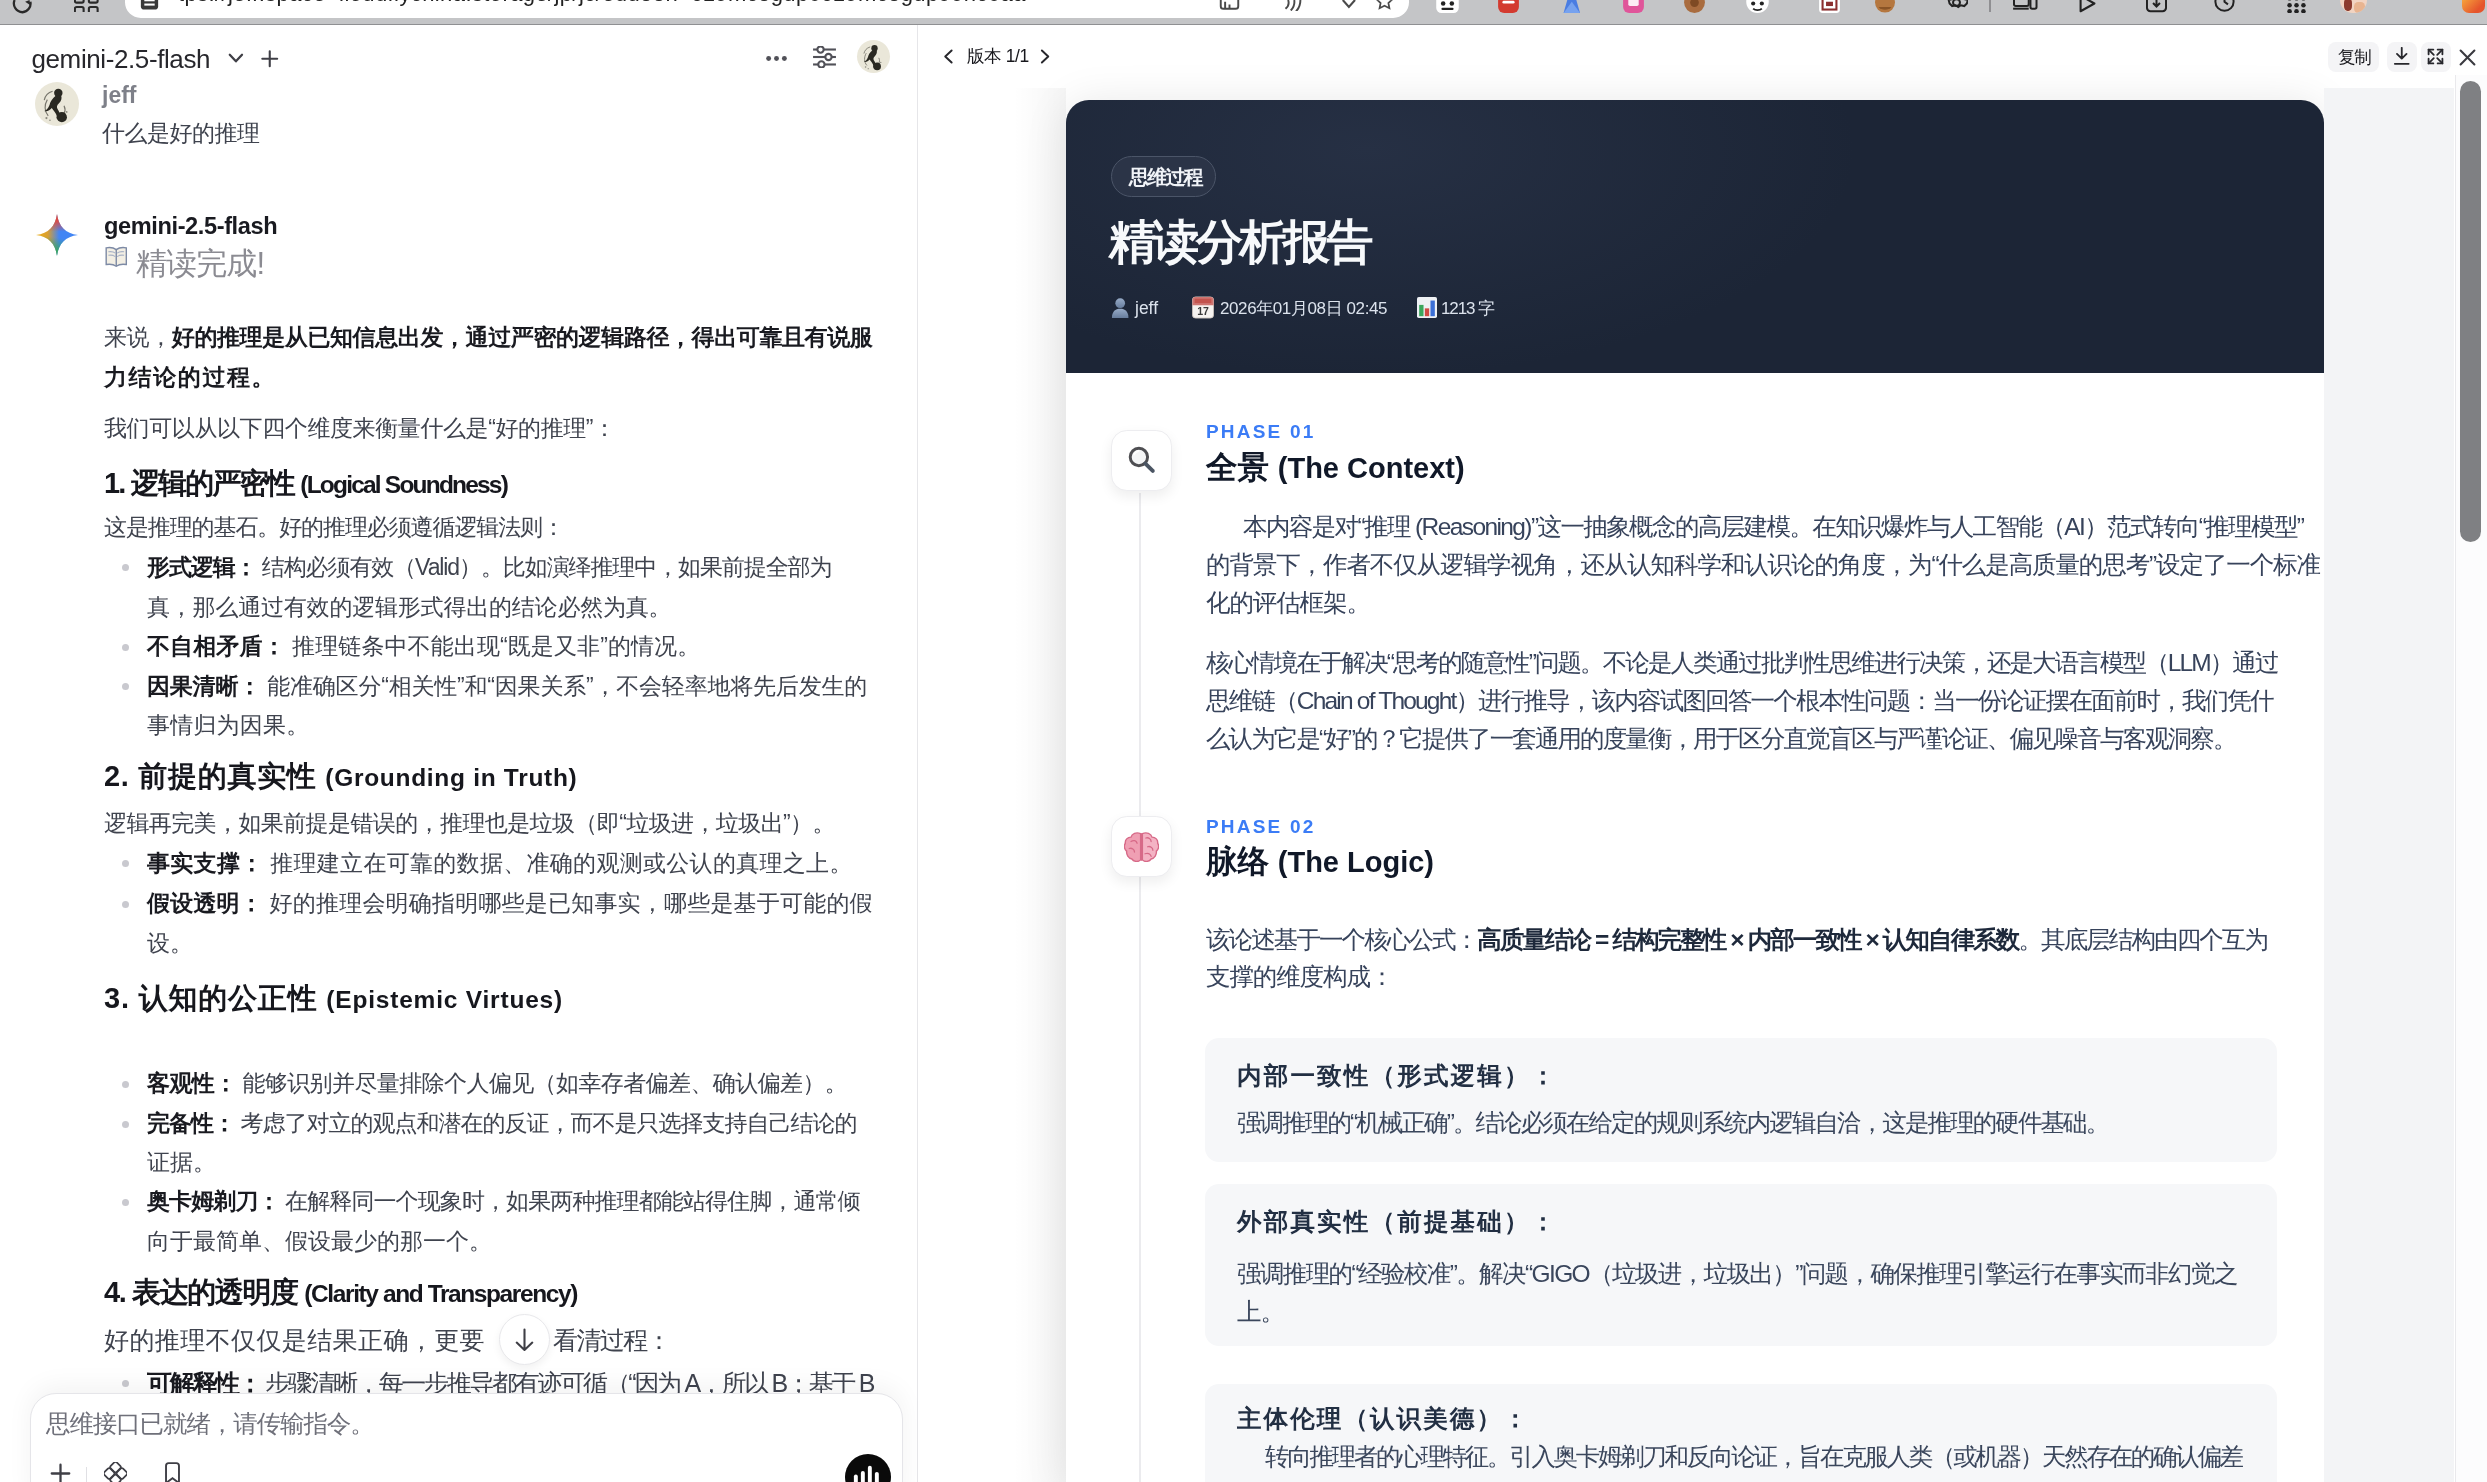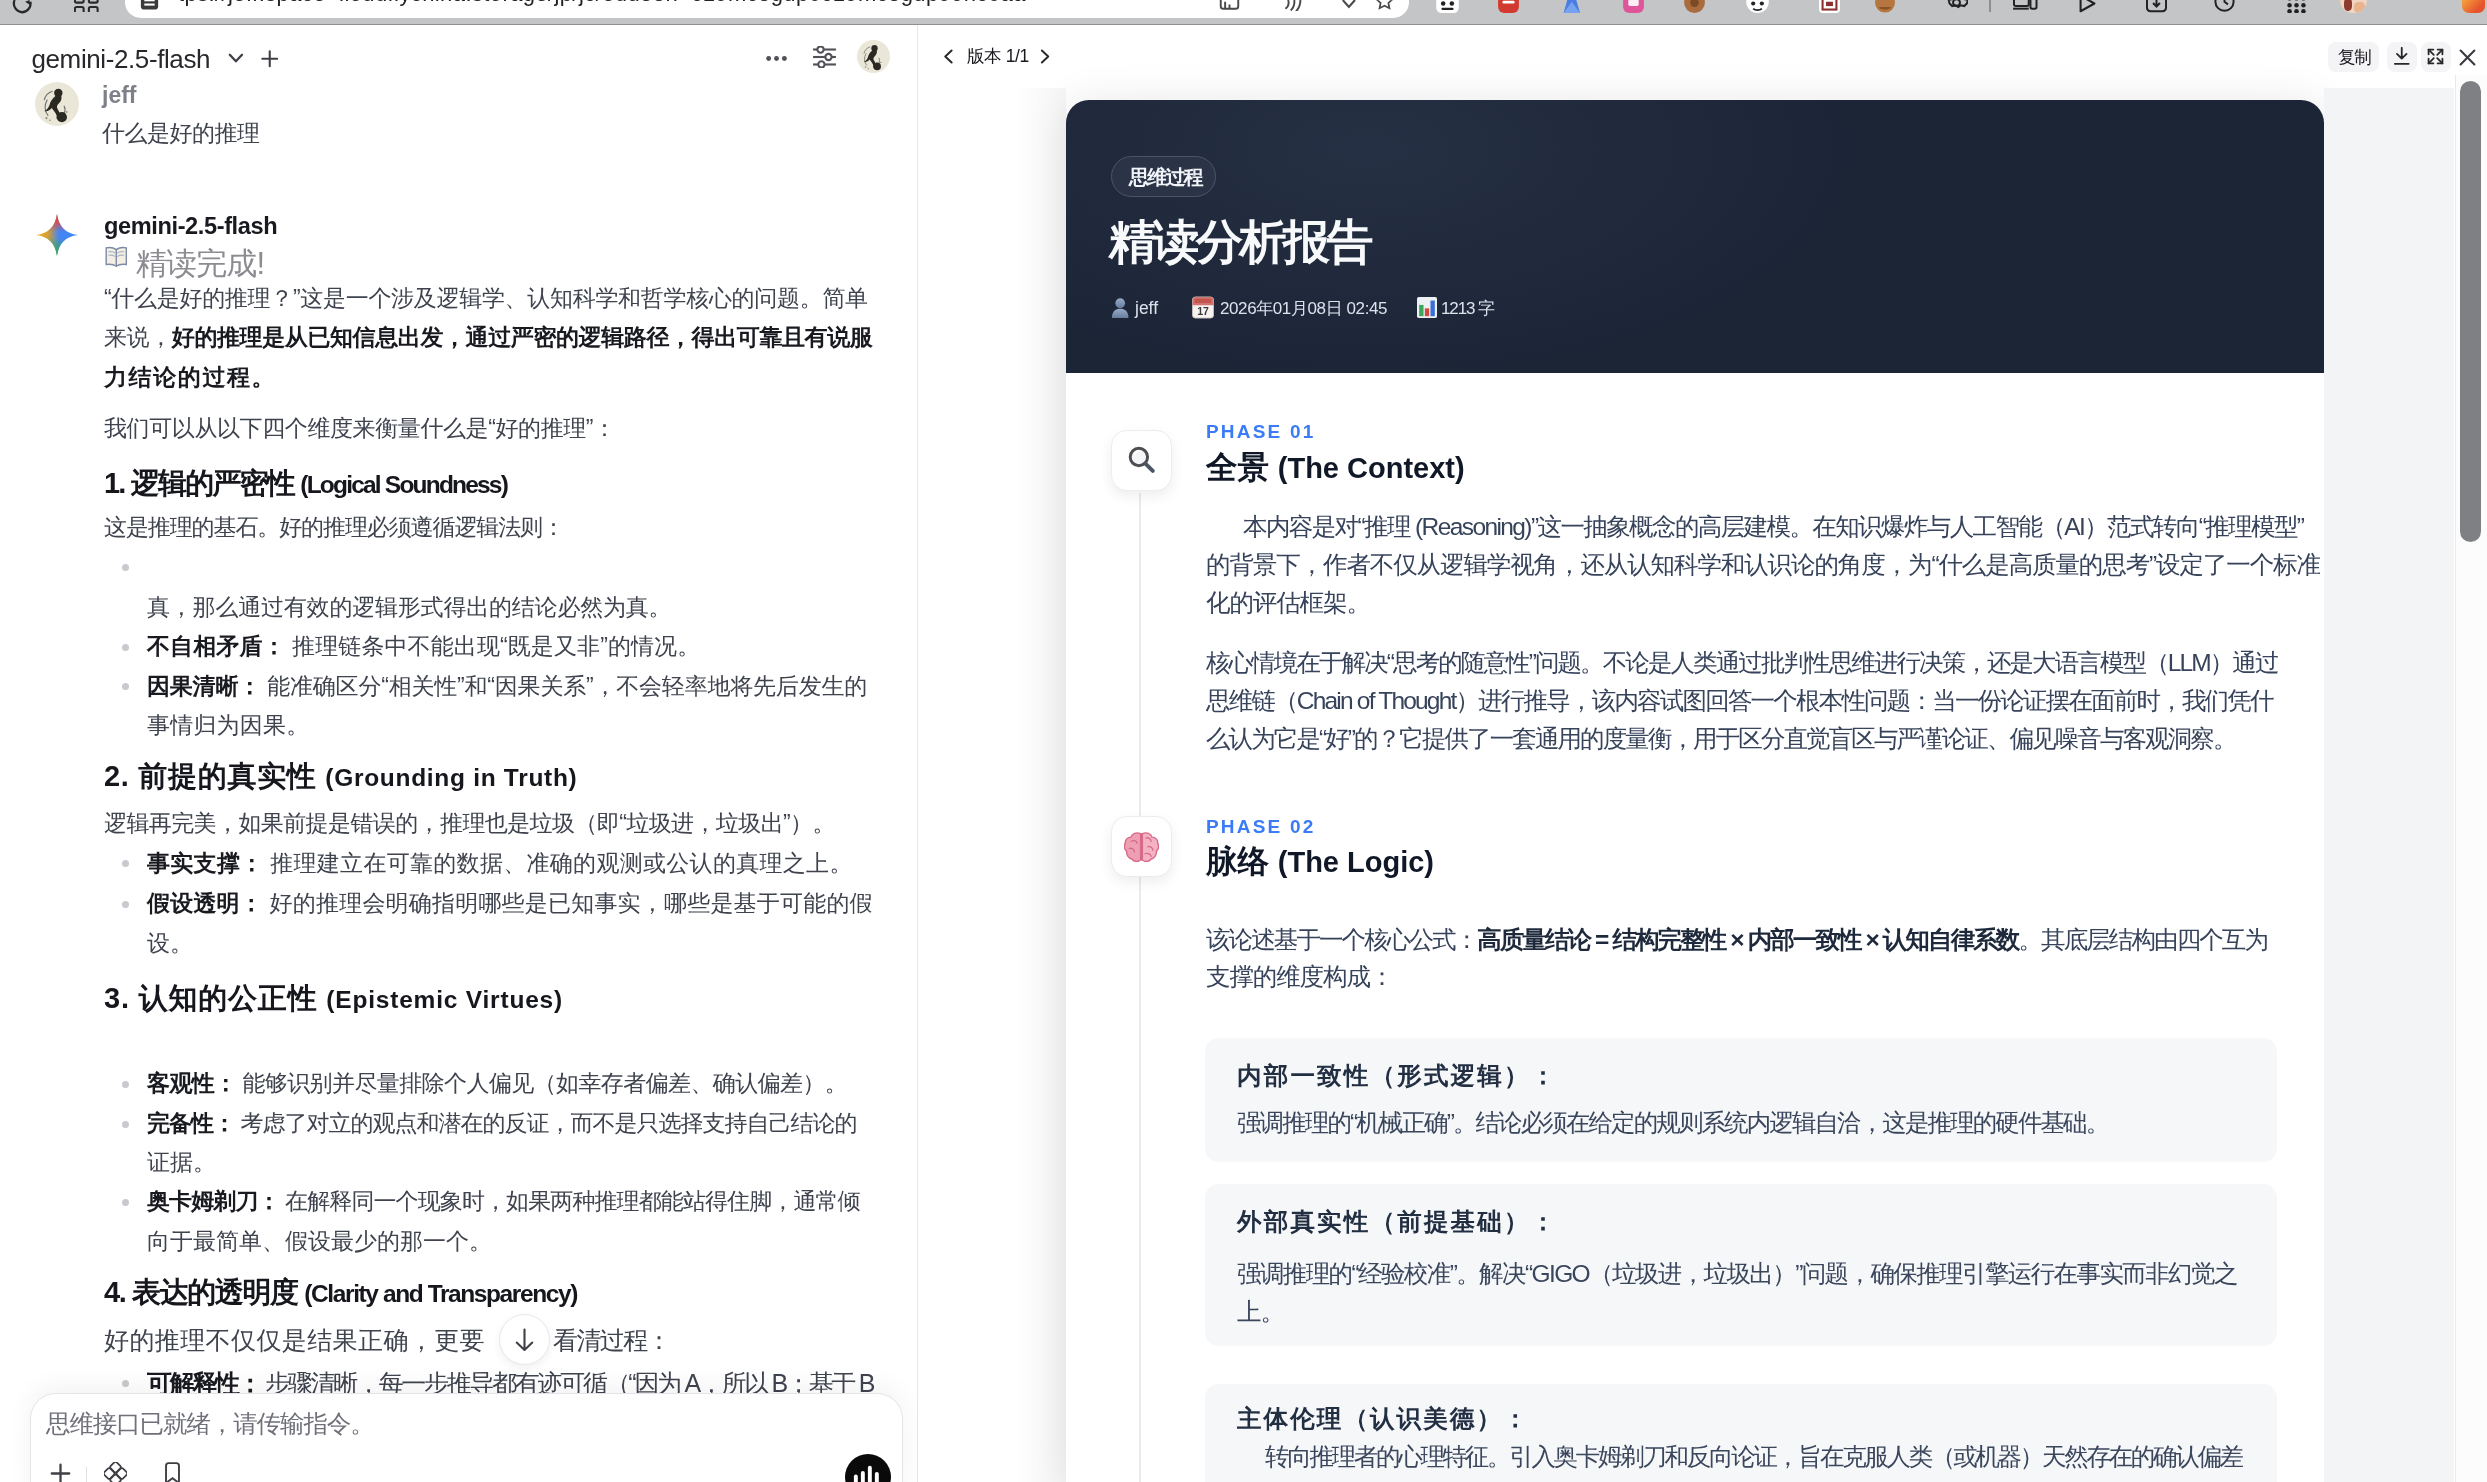--- a/index.html
+++ b/index.html
@@ -239,26 +239,26 @@
     <path d="M50 0 C54 30 70 46 100 50 C70 54 54 70 50 100 C46 70 30 54 0 50 C30 46 46 30 50 0 Z" fill="url(#gs3)"></path>
   </svg>
   <div class="abs" style="left:104px;top:215px;font-size:23.6px;letter-spacing:-0.4px;font-weight:700;color:#191a20;line-height:1;">gemini-2.5-flash</div>
   <svg class="abs" style="left:104px;top:246px;" width="24.5" height="23" viewBox="0 0 28 26">
       <path d="M14 4 C11 1.8 7 1.2 2.5 2 L2.5 21 C7 20.2 11 20.8 14 23 C17 20.8 21 20.2 25.5 21 L25.5 2 C21 1.2 17 1.8 14 4 Z" fill="#f3efe4" stroke="#7d8aa5" stroke-width="1.6"></path>
       <path d="M14 4 V23" stroke="#7d8aa5" stroke-width="1.6"></path>
       <path d="M5 6.5 C8 6 11 6.5 13 8 M5 10.5 C8 10 11 10.5 13 12 M15 8 C17 6.5 20 6 23 6.5 M15 12 C17 10.5 20 10 23 10.5" stroke="#a8b2c6" stroke-width="1.3" fill="none"></path>
     </svg>
   <div class="abs" style="left:136px;top:248px;font-size:31px;letter-spacing:-0.9px;color:#8b8b92;line-height:1;">精读完成!</div>
 
-  <div id="L01" class="lnc" style="left:104px;top:287px;letter-spacing:-0.3px;">“什么是好的推理？”这是一个涉及逻辑学、认知科学和哲学核心的问题。简单</div>
   <div id="L02" class="lnc" style="left:104px;top:326px;letter-spacing:-0.4px;">来说，<b>好的推理是从已知信息出发，通过严密的逻辑路径，得出可靠且有说服</b></div>
   <div id="L03" class="lnc" style="left:104px;top:366px;letter-spacing:1.6px;"><b>力结论的过程。</b></div>
   <div id="L04" class="lnc" style="left:104px;top:417px;letter-spacing:-0.4px;">我们可以从以下四个维度来衡量什么是“好的推理”：</div>
   <div id="L05" class="lh3" style="left:104px;top:469px;letter-spacing:-1.8px;">1. 逻辑的严密性 <span class="lt">(Logical Soundness)</span></div>
   <div id="L06" class="lnc" style="left:104px;top:516px;letter-spacing:-1.1px;">这是推理的基石。好的推理必须遵循逻辑法则：</div>
+  <div id="L07" class="lnc" style="left:147px;top:556px;letter-spacing:-1.1px;"><b>形式逻辑：</b> 结构必须有效（Valid）。比如演绎推理中，如果前提全部为</div>
   <div id="L08" class="lnc" style="left:147px;top:596px;letter-spacing:-0.2px;">真，那么通过有效的逻辑形式得出的结论必然为真。</div>
   <div id="L09" class="lnc" style="left:147px;top:635px;letter-spacing:0.1px;"><b>不自相矛盾：</b> 推理链条中不能出现“既是又非”的情况。</div>
   <div id="L10" class="lnc" style="left:147px;top:675px;letter-spacing:-0.2px;"><b>因果清晰：</b> 能准确区分“相关性”和“因果关系”，不会轻率地将先后发生的</div>
   <div id="L11" class="lnc" style="left:147px;top:714px;letter-spacing:0.2px;">事情归为因果。</div>
   <div id="L12" class="lh3" style="left:104px;top:762px;letter-spacing:0.7px;">2. 前提的真实性 <span class="lt">(Grounding in Truth)</span></div>
   <div id="L13" class="lnc" style="left:104px;top:812px;letter-spacing:-0.6px;">逻辑再完美，如果前提是错误的，推理也是垃圾（即“垃圾进，垃圾出”）。</div>
   <div id="L14" class="lnc" style="left:147px;top:852px;letter-spacing:0.3px;"><b>事实支撑：</b> 推理建立在可靠的数据、准确的观测或公认的真理之上。</div>
   <div id="L15" class="lnc" style="left:147px;top:892px;letter-spacing:0.2px;"><b>假设透明：</b> 好的推理会明确指明哪些是已知事实，哪些是基于可能的假</div>
   <div id="L16" class="lnc" style="left:147px;top:932px;letter-spacing:0px;">设。</div>
   <div id="L17" class="lh3" style="left:104px;top:984px;letter-spacing:0.8px;">3. 认知的公正性 <span class="lt">(Epistemic Virtues)</span></div>

